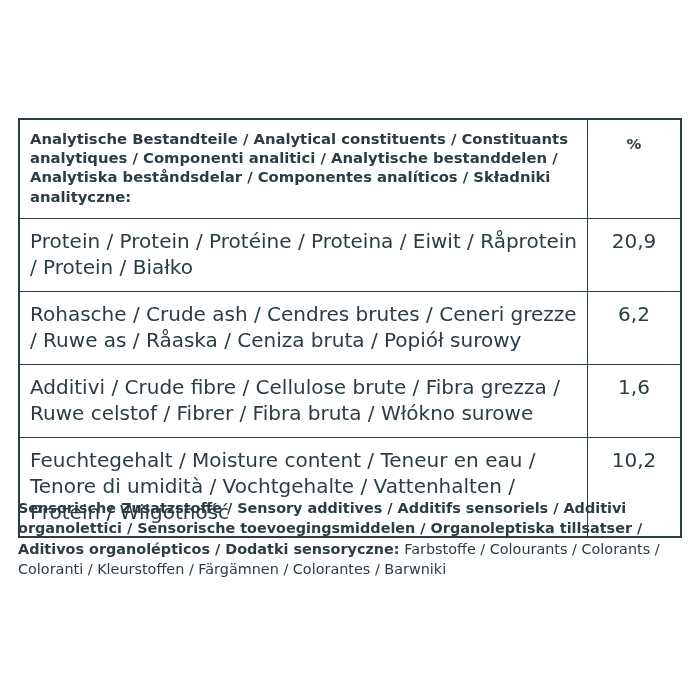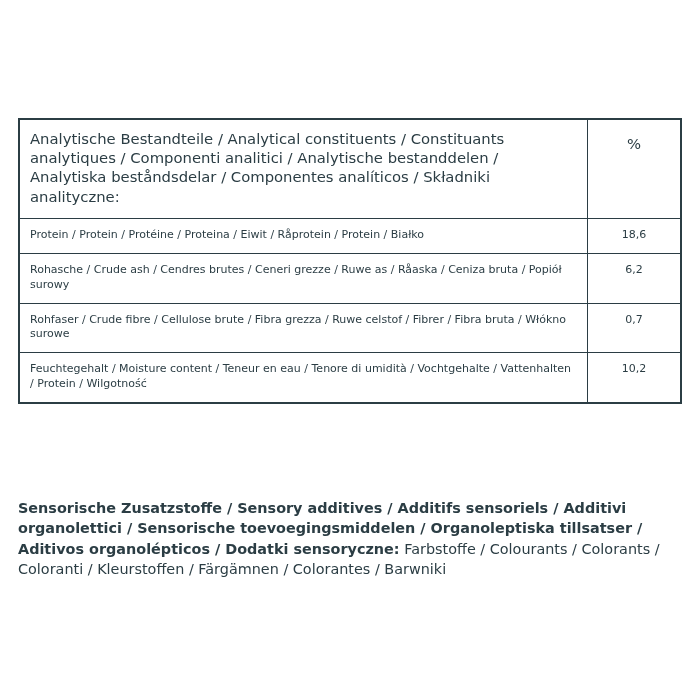--- a/index.html
+++ b/index.html
@@ -30,26 +30,26 @@
   table.nutrition {
     width: 100%;
     border-collapse: collapse;
     table-layout: fixed;
     border: 2px solid #2b3d44;
   }
   table.nutrition td {
     border: 1px solid #2b3d44;
     padding: 9px 10px 11px 10px;
     vertical-align: top;
-    font-size: 11px;
+    font-size: 20px;
     line-height: 1.30;
     color: #2b3d44;
   }
   table.nutrition tr.header-row td {
-    font-weight: normal;
+    font-weight: bold;
     font-size: 14.8px;
     padding-bottom: 12px;
   }
   td.value {
     width: 72px;
     text-align: center;
     vertical-align: top;
     font-size: 17px;
     line-height: 1.25;
     padding-top: 9px;
@@ -83,29 +83,29 @@
 
   <div class="panel">
     <table class="nutrition">
       <tbody>
         <tr class="header-row">
           <td>Analytische Bestandteile / Analytical constituents / Constituants analytiques / Componenti analitici / Analytische bestanddelen / Analytiska beståndsdelar / Componentes analíticos / Składniki analityczne:</td>
           <td class="value">%</td>
         </tr>
         <tr>
           <td>Protein / Protein / Protéine / Proteina / Eiwit / Råprotein / Protein / Białko</td>
-          <td class="value">18,6</td>
+          <td class="value">20,9</td>
         </tr>
         <tr>
           <td>Rohasche / Crude ash / Cendres brutes / Ceneri grezze / Ruwe as / Råaska / Ceniza bruta / Popiół surowy</td>
           <td class="value">6,2</td>
         </tr>
         <tr>
-          <td>Rohfaser / Crude fibre / Cellulose brute / Fibra grezza / Ruwe celstof / Fibrer / Fibra bruta / Włókno surowe</td>
-          <td class="value">0,7</td>
+          <td>Additivi / Crude fibre / Cellulose brute / Fibra grezza / Ruwe celstof / Fibrer / Fibra bruta / Włókno surowe</td>
+          <td class="value">1,6</td>
         </tr>
         <tr>
           <td>Feuchtegehalt / Moisture content / Teneur en eau / Tenore di umidità / Vochtgehalte / Vattenhalten / Protein / Wilgotność</td>
           <td class="value">10,2</td>
         </tr>
       </tbody>
     </table>
   </div>
 
   <div class="additives">

